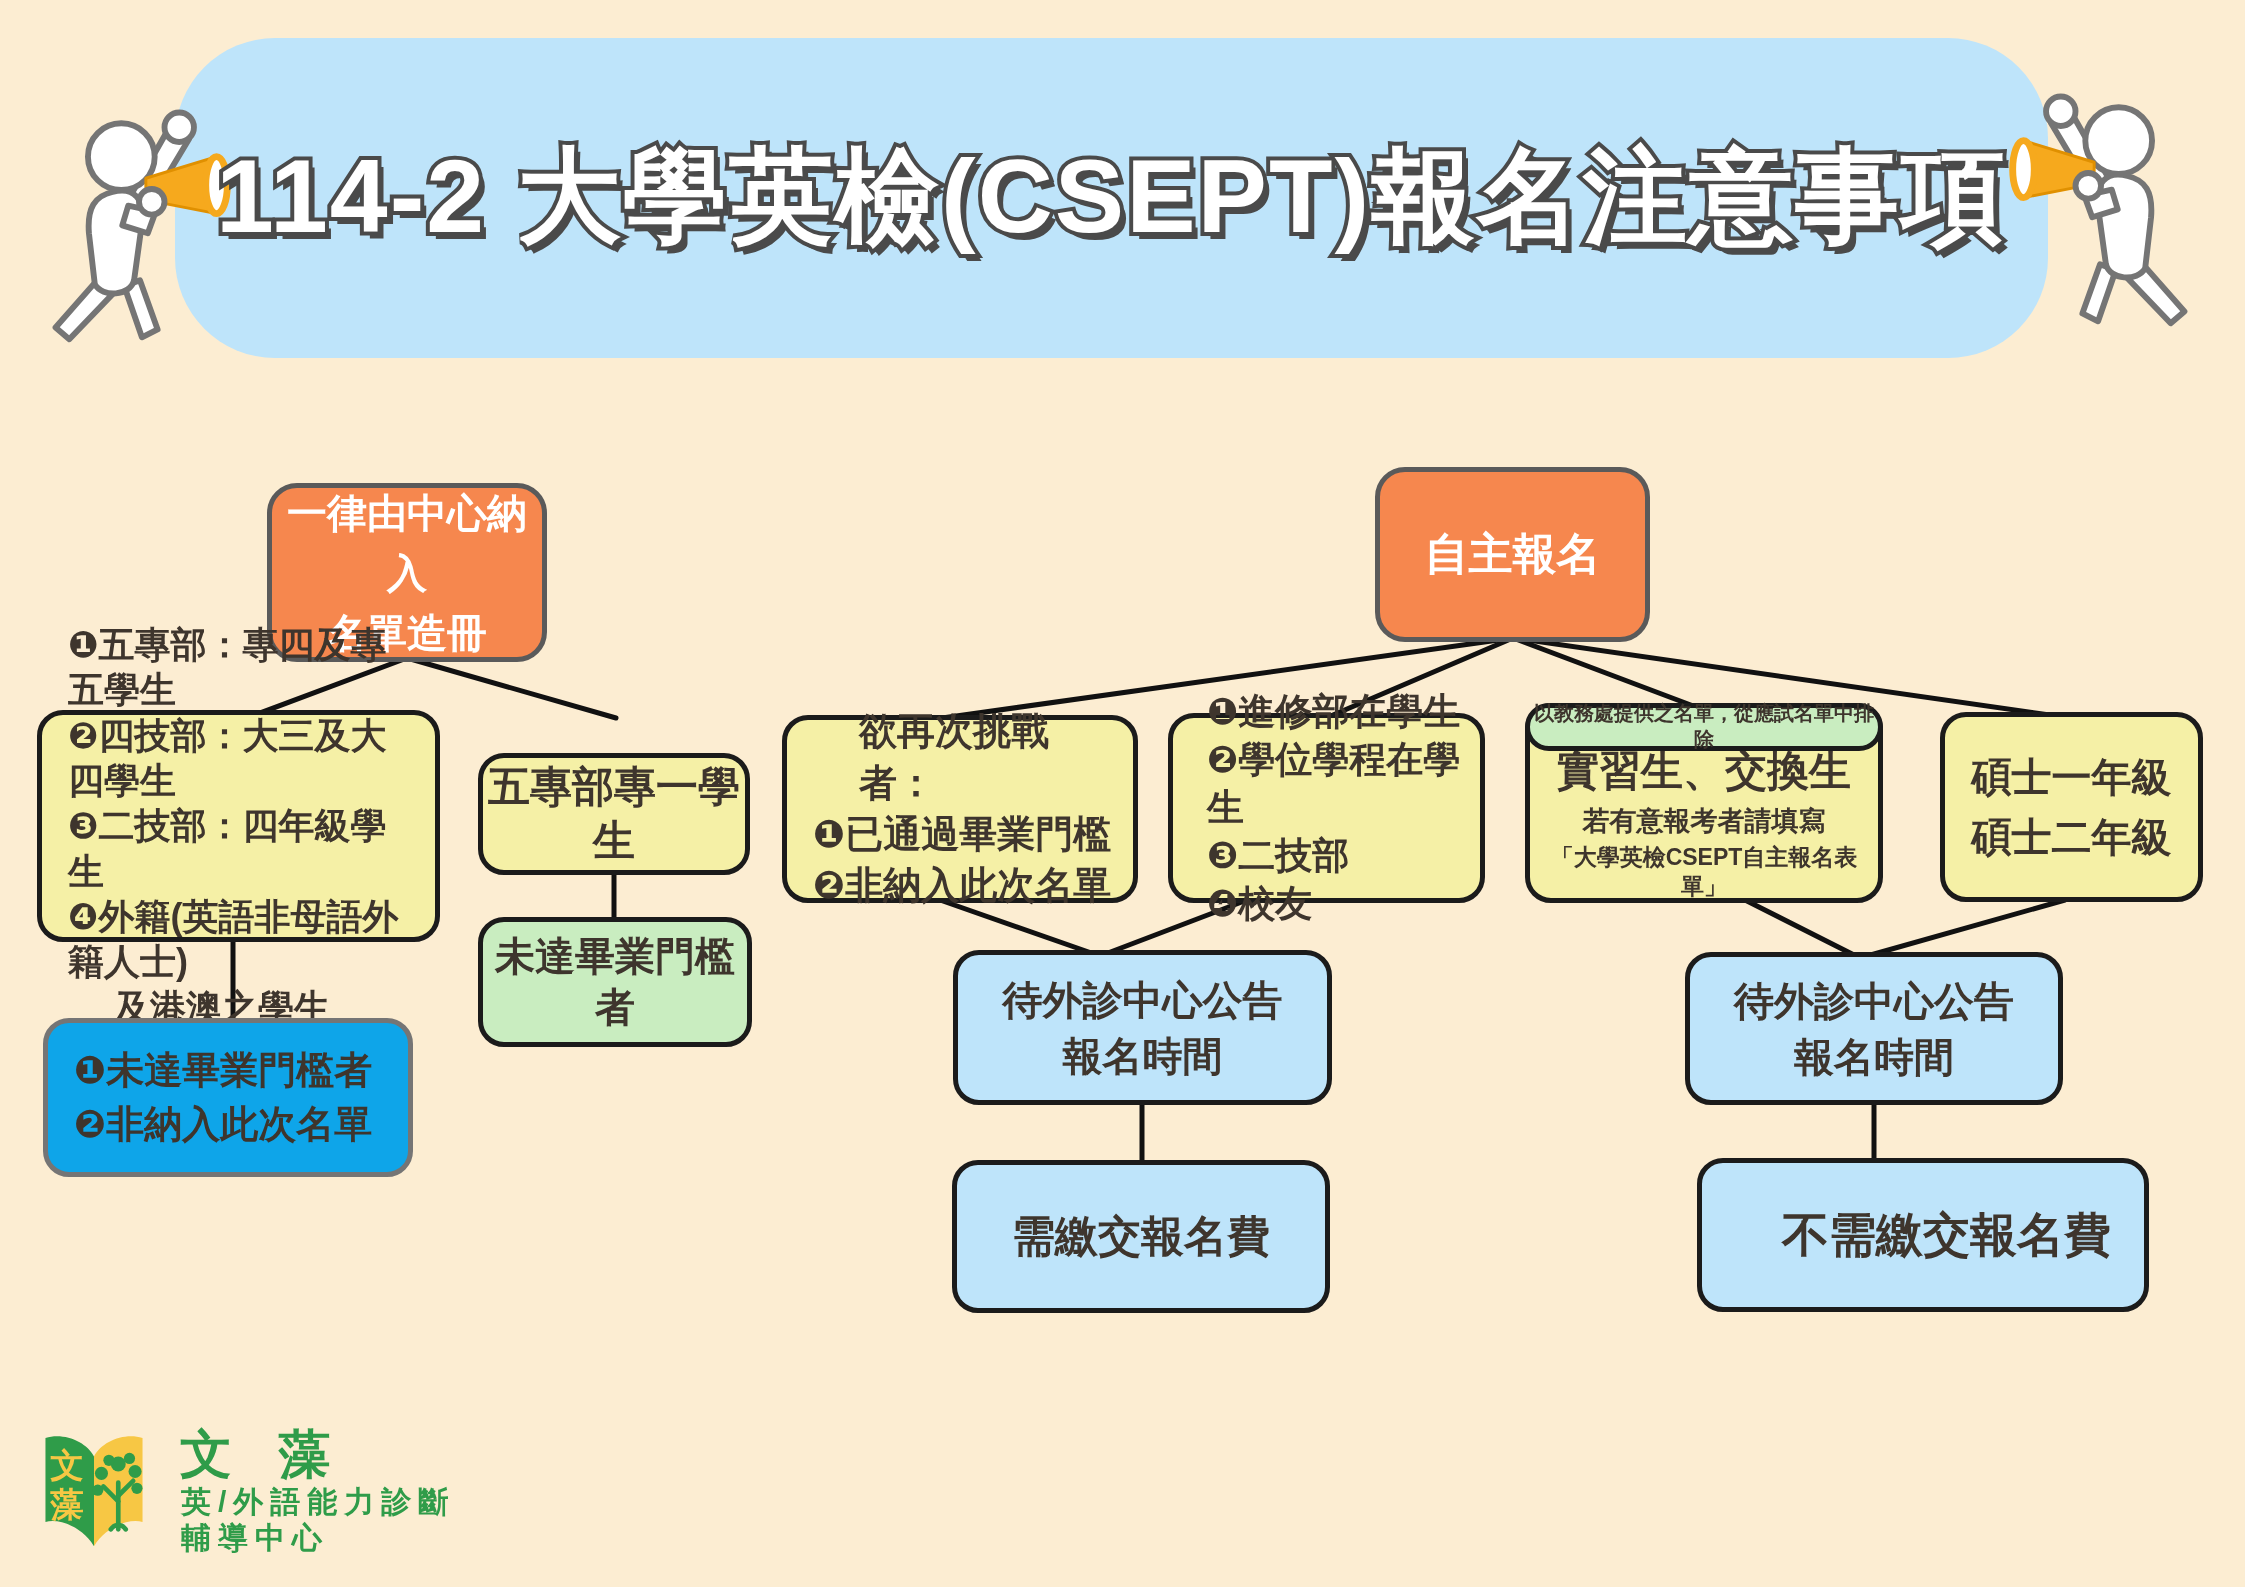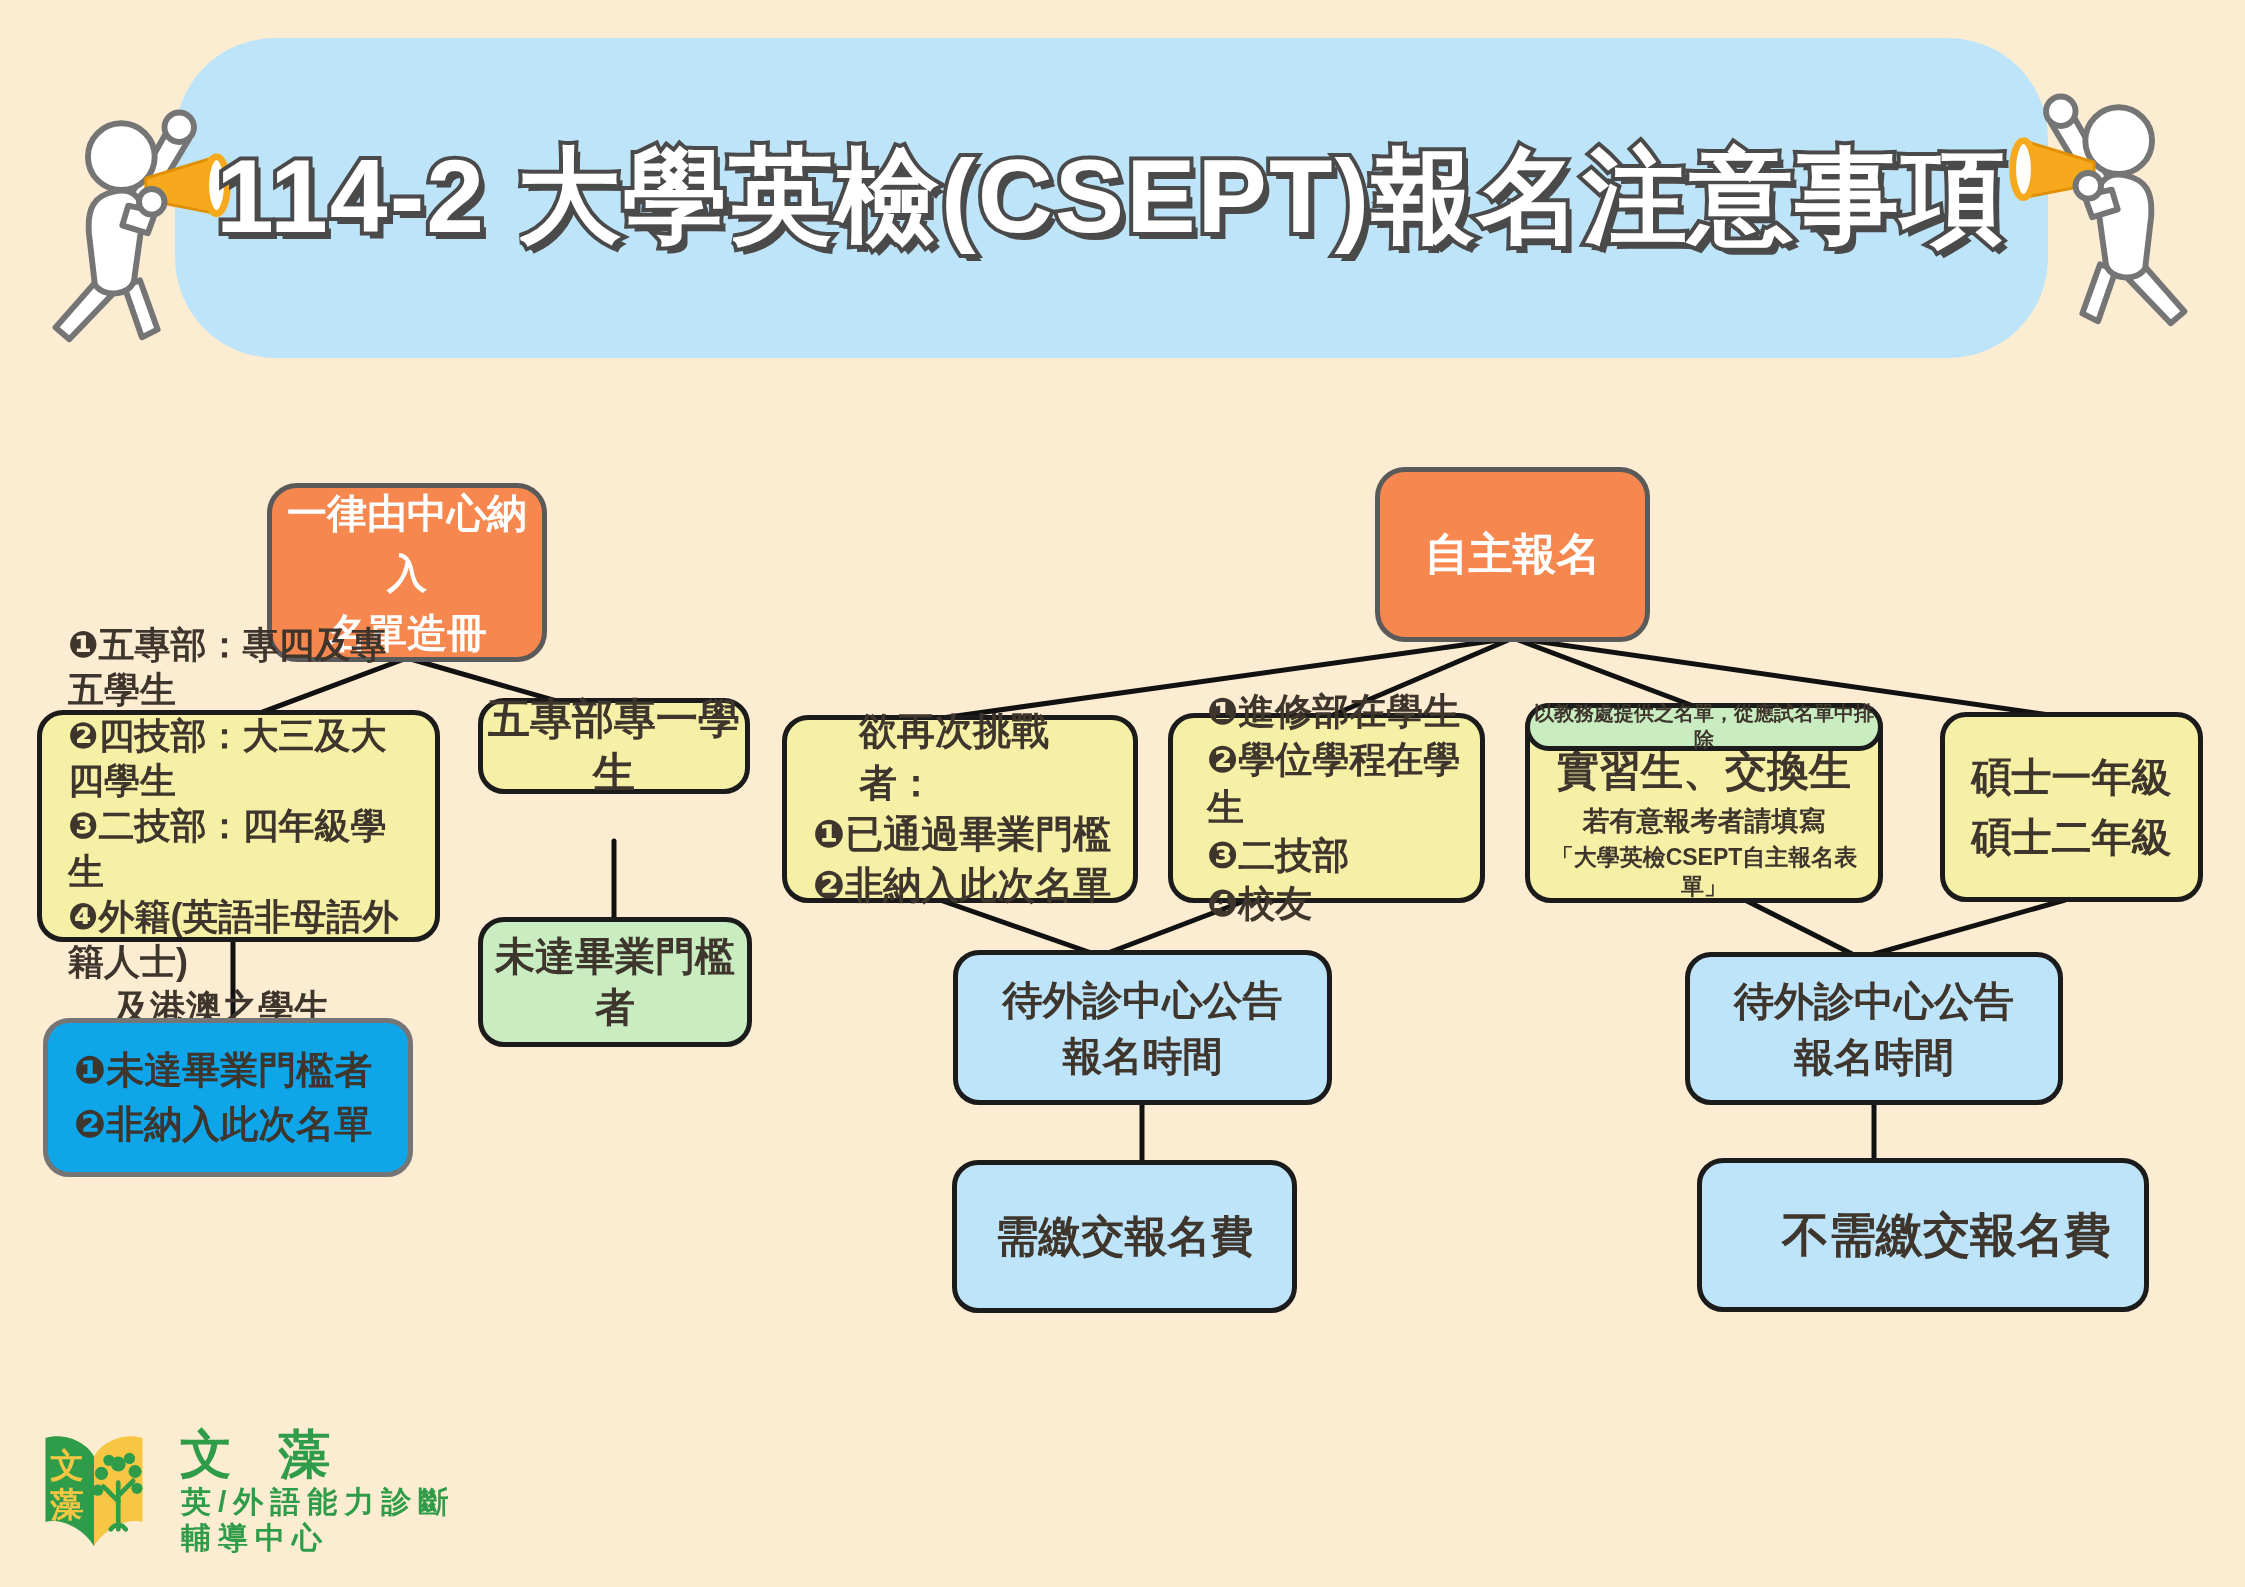--- a/index.html
+++ b/index.html
@@ -123,21 +123,21 @@
   </div>
 
   <div class="box pad-left" style="left:37px;top:710px;width:403px;height:232px;font-size:36px;line-height:1.26;">
     <div>❶五專部：專四及專五學生</div>
     <div>❷四技部：大三及大四學生</div>
     <div>❸二技部：四年級學生</div>
     <div>❹外籍(英語非母語外籍人士)</div>
     <div class="indent1">及港澳之學生</div>
   </div>
 
-  <div class="box center" style="left:478px;top:698px;width:272px;height:96px;font-size:42px;">
+  <div class="box center" style="left:478px;top:753px;width:272px;height:122px;font-size:42px;">
     <div>五專部專一學生</div>
   </div>
 
   <div class="box pad-left" style="left:782px;top:715px;width:356px;height:188px;font-size:38px;line-height:1.35;">
     <div class="indent1">欲再次挑戰者：</div>
     <div>❶已通過畢業門檻</div>
     <div>❷非納入此次名單</div>
   </div>
 
   <div class="box pad-left" style="left:1168px;top:713px;width:317px;height:190px;font-size:37px;line-height:1.3;padding-left:34px;">
@@ -171,21 +171,21 @@
   <div class="box blue center" style="left:953px;top:950px;width:379px;height:155px;font-size:40px;line-height:1.4;">
     <div>待外診中心公告</div>
     <div>報名時間</div>
   </div>
 
   <div class="box blue center" style="left:1685px;top:952px;width:378px;height:153px;font-size:40px;line-height:1.4;">
     <div>待外診中心公告</div>
     <div>報名時間</div>
   </div>
 
-  <div class="box blue center" style="left:952px;top:1160px;width:345px;height:153px;font-size:43px;">
+  <div class="box blue center" style="left:952px;top:1160px;width:378px;height:153px;font-size:43px;">
     <div>需繳交報名費</div>
   </div>
 
   <div class="box blue center" style="left:1697px;top:1158px;width:452px;height:154px;font-size:47px;padding-left:47px;">
     <div>不需繳交報名費</div>
   </div>
 
   <div style="position:absolute;left:38px;top:1413px;z-index:2;">
     <svg width="112" height="145" viewBox="0 0 120 150">
       <path d="M60,140 C48,120 24,110 8,114 L8,24 C28,18 52,28 60,44 Z" fill="#2F9C49"></path>

